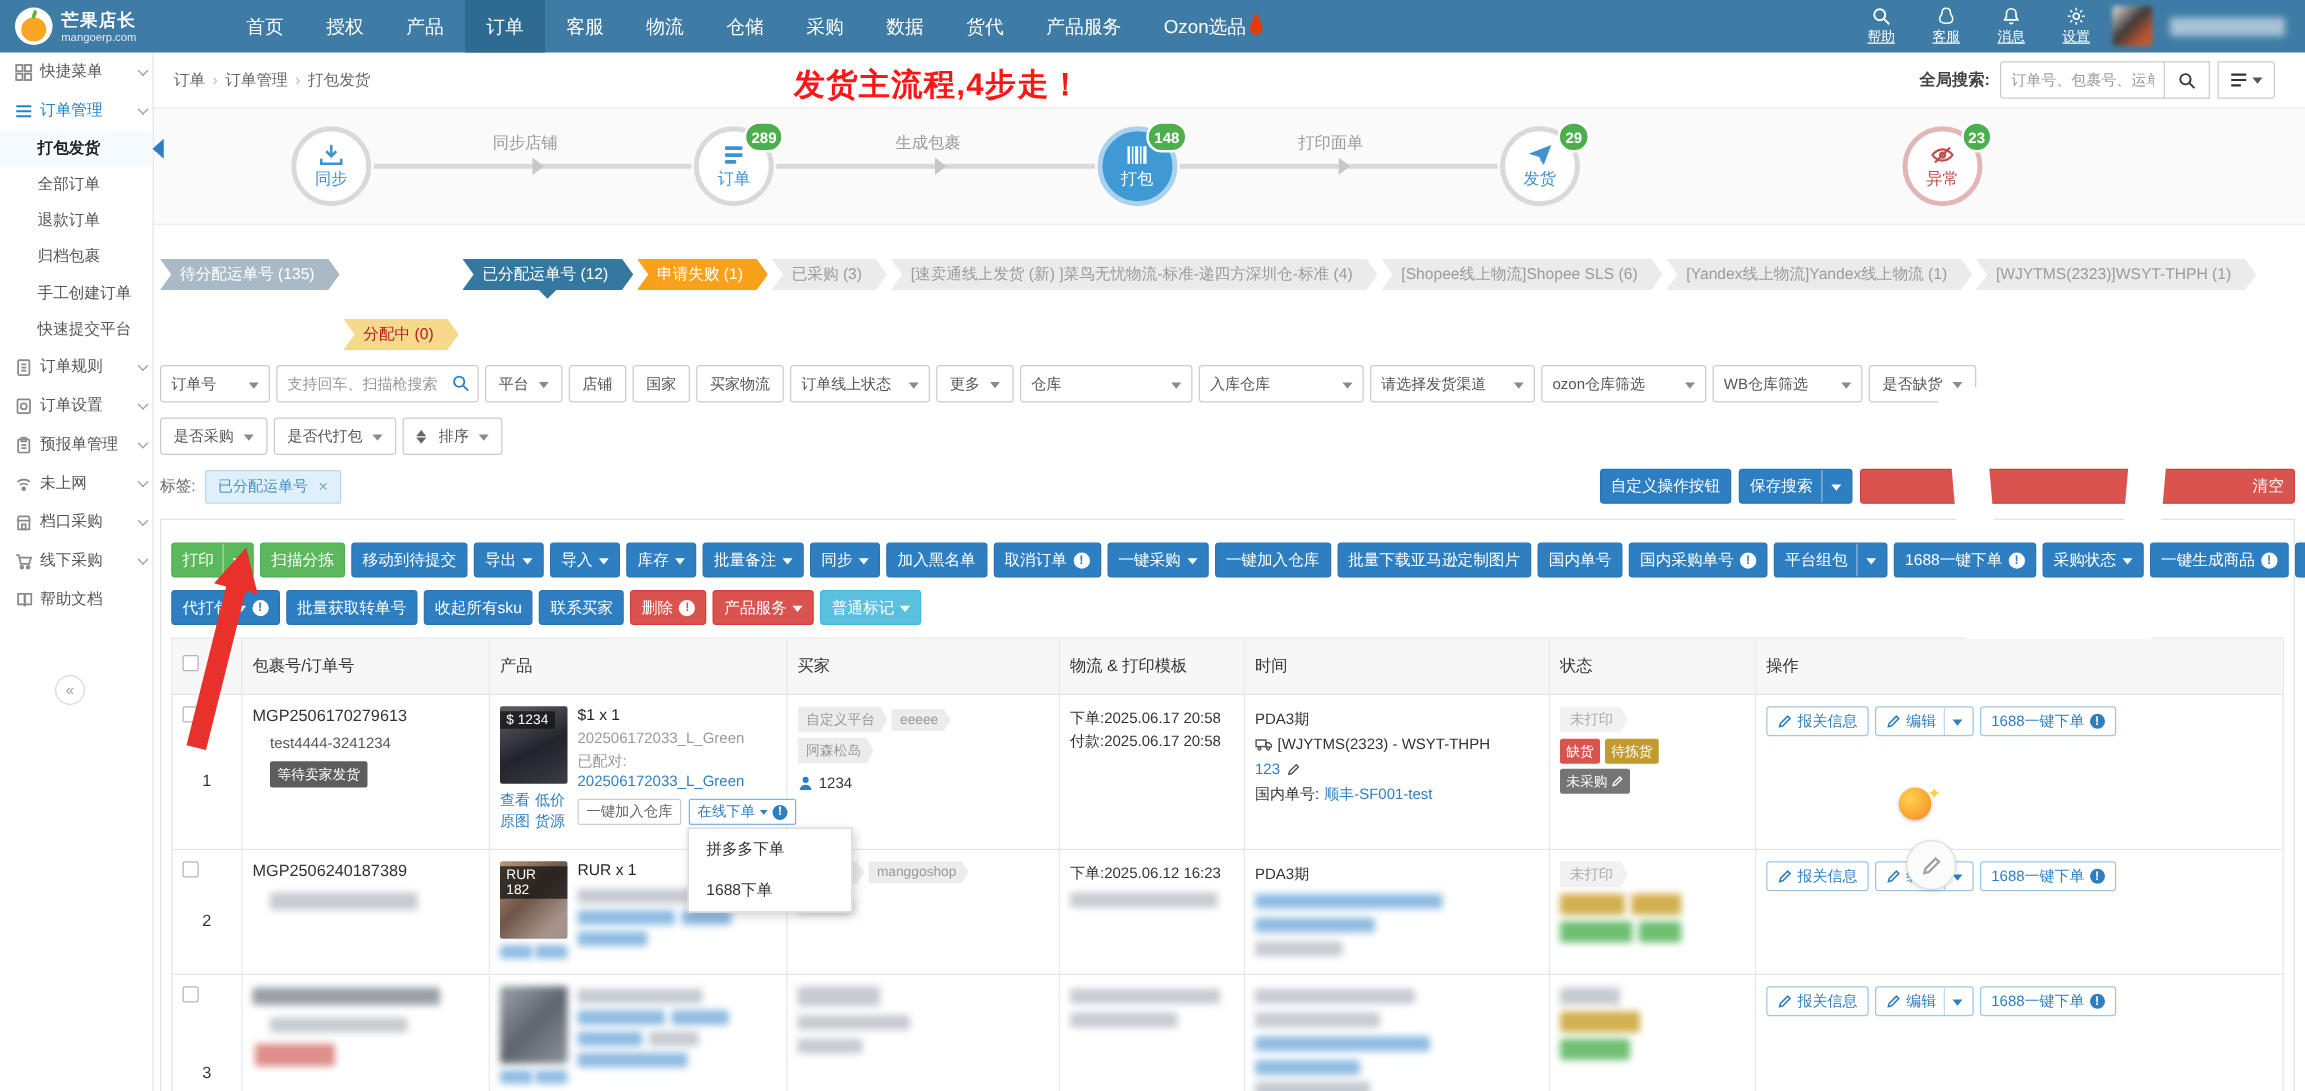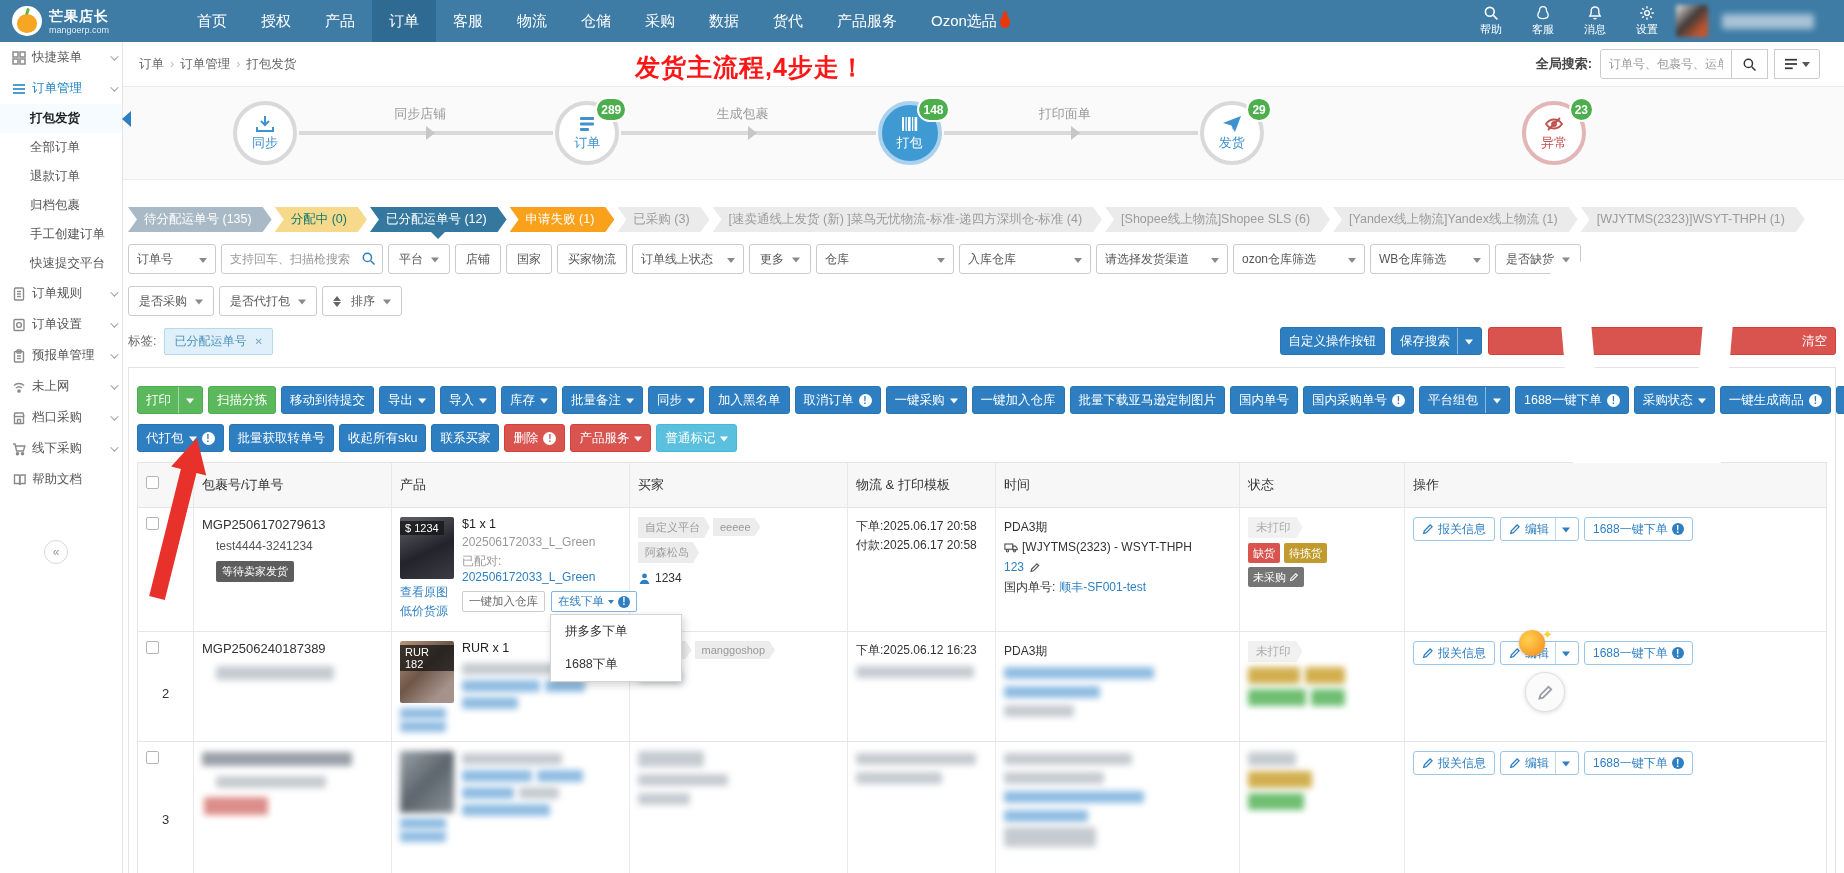--- a/index.html
+++ b/index.html
@@ -12,21 +12,21 @@
   .logo-mango { width:30px; height:30px; border-radius:50%; background:#fff; position:relative; overflow:hidden; flex:none; }
   .logo-mango::before { content:""; position:absolute; left:5px; top:8px; width:20px; height:19px; background:#f6a623; border-radius:50% 50% 48% 48%; }
   .logo-mango::after { content:""; position:absolute; left:14px; top:2px; width:3px; height:7px; background:#69b03c; border-radius:2px; transform:rotate(18deg); }
   .logo-txt .t1 { font-size:14px; font-weight:bold; letter-spacing:1px; line-height:18px; }
   .logo-txt .t2 { font-size:9px; opacity:.85; line-height:10px; }
   .nav-items { display:flex; align-items:stretch; }
   .nav-item { display:flex; align-items:center; padding:0 17px; font-size:15px; cursor:pointer; white-space:nowrap; }
   .nav-item.active { background:#2f6a92; }
   .flame { width:10px; height:13px; margin-left:3px; background:#e8380d; border-radius:50% 50% 50% 50%/60% 60% 40% 40%; position:relative; }
   .flame::before { content:""; position:absolute; left:3px; top:-4px; width:4px; height:6px; background:#e8380d; border-radius:50% 50% 0 50%; transform:rotate(35deg); }
-  .nav-right { margin-left:auto; display:flex; align-items:center; gap:6px; padding-right:20px; }
+  .nav-right { margin-left:auto; display:flex; align-items:center; gap:6px; padding-right:6px;text-decoration:underline; }
   .nav-ic { display:flex; flex-direction:column; align-items:center; justify-content:center; width:46px; height:42px; cursor:pointer; gap:1px; }
   .nav-ic .icon { width:16px; height:16px; }
   .nav-ic .lbl { font-size:11px; }
   .icon svg { width:100%; height:100%; display:block; }
   .avatar-blur { width:32px; height:32px; border-radius:3px; background:linear-gradient(135deg,#e8e4de,#403a38 45%,#c2552f 80%); filter:blur(2px); }
   .name-blur { width:92px; height:15px; background:#a9c3d6; filter:blur(3px); border-radius:2px; margin:0 10px 0 8px; }
 
   
   .shell { display:flex; height:831px; }
   .sidebar { width:123px; flex:none; background:#fff; border-right:1px solid #e4e4e4; position:relative; z-index:25; }
@@ -68,21 +68,21 @@
   .fconn { flex:1; position:relative; height:4px; background:#d9d9d9; margin:0 2px; }
   .fconn.blank { background:transparent; }
   .fconn .clbl { position:absolute; left:0; right:12px; bottom:12px; text-align:center; color:#9a9a9a; font-size:13px; }
   .fconn .carrow { position:absolute; left:50%; top:-5px; border:7px solid transparent; border-left:9px solid #c7c7c7; }
 
   
   .content { padding:0 8px 0 5px; position:relative; }
   .tabs { display:flex; margin-top:27px; gap:3px; }
   .tab { position:relative; height:25px; line-height:25px; padding:0 20px 0 16px; font-size:12.5px; color:#9b9b9b; background:#ebebeb; white-space:nowrap; cursor:pointer; clip-path:polygon(0 0,calc(100% - 9px) 0,100% 50%,calc(100% - 9px) 100%,0 100%,9px 50%); }
   .tab.slate { background:#a9bac6; color:#fff; }
-  .tab.tan { background:#f7d98c; color:#0f766e; }
+  .tab.tan { background:#f7d98c; color:#b91c1c;margin-top:48px; }
   .tab.active { background:#35789f; color:#fff; }
   .tab.orange { background:#f9a11b; color:#fff; }
   .tab-wrap { position:relative; }
   .tab-wrap .downtri { position:absolute; left:50%; margin-left:-7px; top:25px; border:7px solid transparent; border-top:7px solid #35789f; }
 
   
   .frow { display:flex; align-items:center; gap:5px; margin-top:12px; flex-wrap:nowrap; }
   .fselect { height:30px; border:1px solid #ccc; border-radius:3px; background:#fff; display:flex; align-items:center; padding:0 8px; color:#555; cursor:pointer; font-size:12px; }
   .fselect .cap { margin-left:auto; border:4px solid transparent; border-top:5px solid #8a8a8a; transform:translateY(3px); }
   .finput { position:relative; height:30px; }
@@ -130,21 +130,21 @@
   .rownum { align-self:center; margin-top:auto; margin-bottom:auto; font-size:13px; color:#333; }
 
   .pkg-no { font-size:13px; color:#333; }
   .pkg-sub { margin:7px 0 0 14px; color:#555; }
   .wait-badge { display:inline-block; margin:8px 0 0 14px; background:#5d5d5d; color:#fff; font-size:11px; padding:3px 6px; border-radius:2px; }
 
   .prod { display:flex; gap:8px; }
   .prod-left { width:54px; flex:none; }
   .prod-img { width:54px; height:62px; border-radius:2px; position:relative; overflow:hidden; background:linear-gradient(155deg,#57575f 10%,#23232b 55%,#3c3c44); }
   .price-strip { position:absolute; left:0; top:4px; background:rgba(20,20,20,.75); color:#fff; font-size:11px; padding:1px 5px; filter:none; }
-  .prod-links { margin-top:5px; display:flex; flex-direction:column; gap:2px; }
+  .prod-links { margin-top:5px; display:flex; flex-direction:row; gap:2px; }
   .link { color:#2e7fc1; cursor:pointer; }
   .prod-right { flex:1; min-width:0; }
   .qtyline { font-size:12.5px; color:#222; }
   .skuline { color:#999; margin-top:4px; }
   .pairline { margin-top:4px; color:#999; }
   .prod-actions { display:flex; gap:6px; margin-top:7px; position:relative; }
   .minibtn { height:21px; display:inline-flex; align-items:center; gap:4px; padding:0 6px; border:1px solid #ccc; border-radius:2px; background:#fff; color:#666; font-size:11.5px; cursor:pointer; white-space:nowrap; }
   .minibtn.blue { border-color:#7fb6e0; color:#2e7fc1; }
   .minibtn .cap { border:3.5px solid transparent; border-top:4.5px solid #2e7fc1; transform:translateY(2px); }
   .minibtn .bang { width:12px; height:12px; background:#2e7fc1; color:#fff; }

